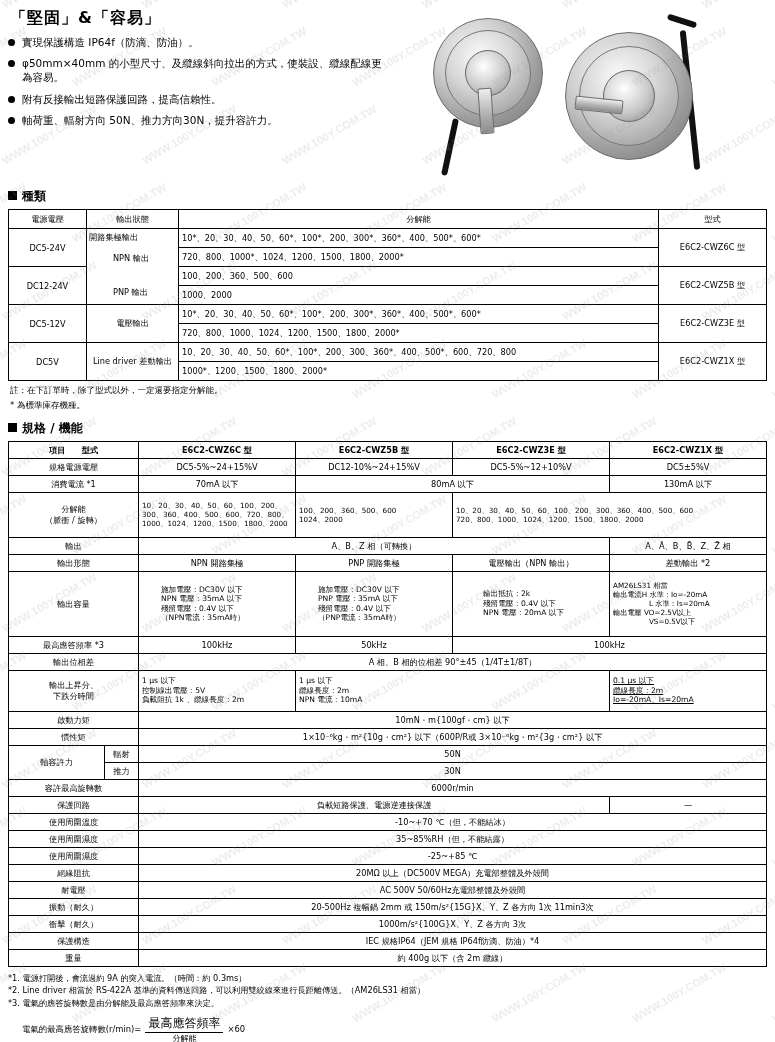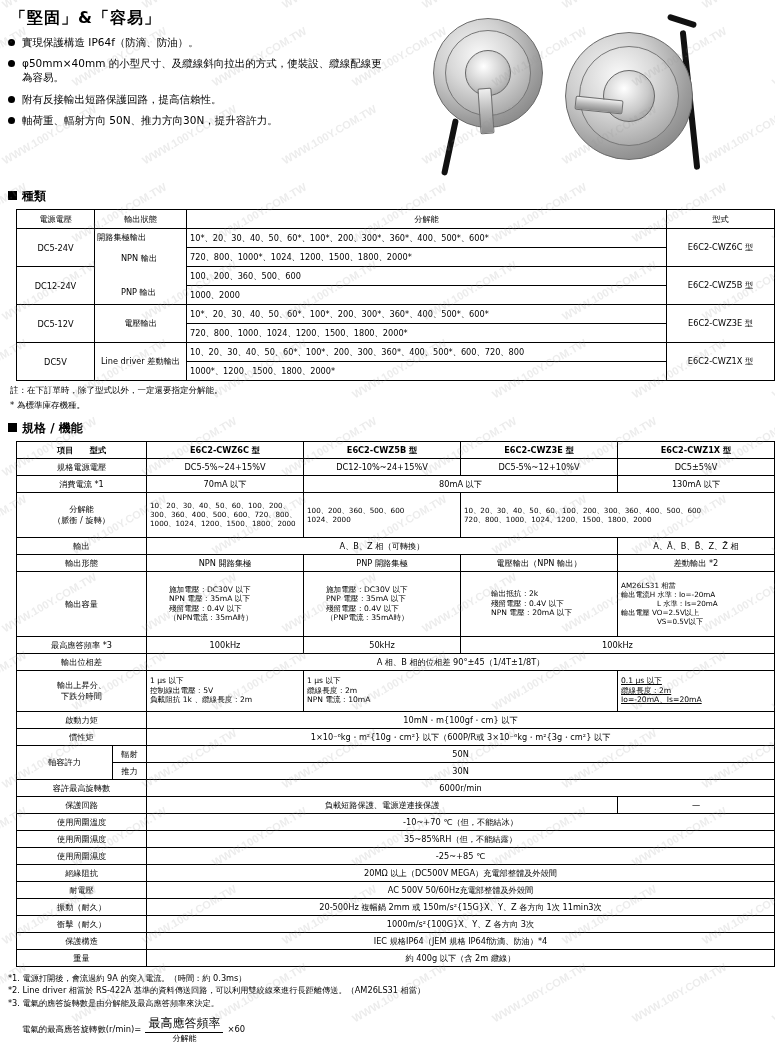--- a/index.html
+++ b/index.html
@@ -57,21 +57,21 @@
     background:linear-gradient(180deg,#efefef,#b8b8b8 50%,#8c8c8c);
     border:1px solid #6f6f6f;
   }
   .cable{position:absolute;background:#111;border-radius:3px;}
 
   
   .sec{margin:8px 0 4px 0;font-size:12px;font-weight:bold;}
   .sec .sq{display:inline-block;width:9px;height:9px;background:#000;margin-right:5px;}
 
   
-  table{border-collapse:collapse;width:100%;table-layout:fixed;margin-left:8px;}
+  table{border-collapse:collapse;width:100%;table-layout:fixed;}
   td,th{border:1px solid #000;padding:1px 3px;font-size:8.2px;vertical-align:middle;}
   .t1 td{height:16px;}
   .c{text-align:center;}
   .l{text-align:left;}
   .note{font-size:8.5px;line-height:1.45;margin:3px 0 0 2px;}
 
   .t2 td{height:14px;line-height:1.25;}
   .t2 .hd{text-align:center;font-weight:bold;}
   .small{font-size:7.6px;}
   .xsmall{font-size:7.2px;}

